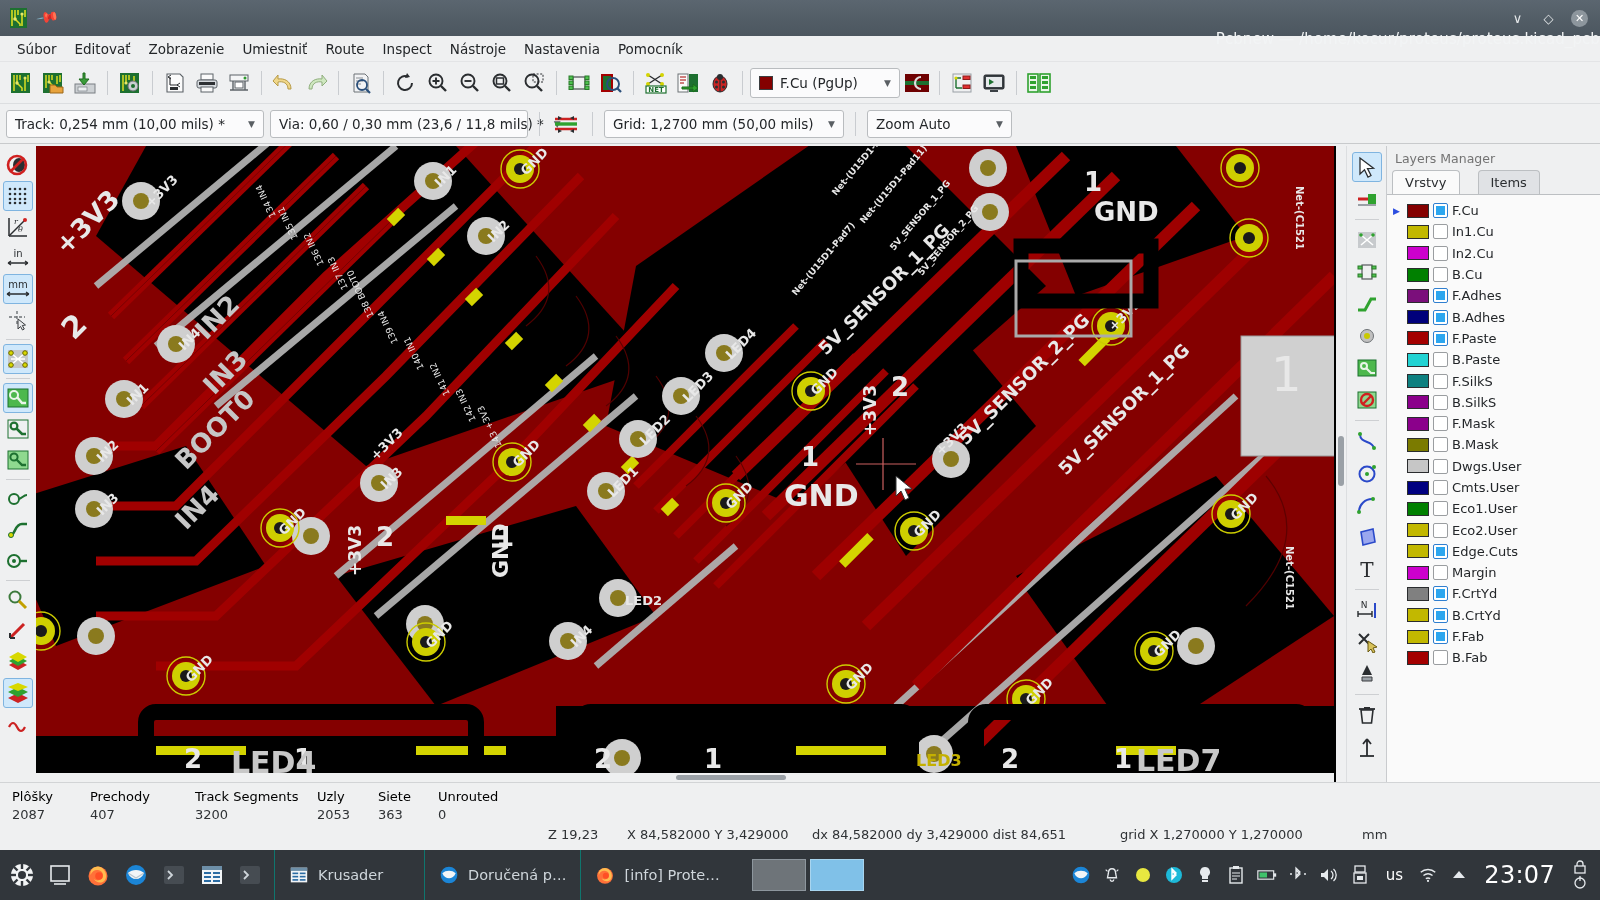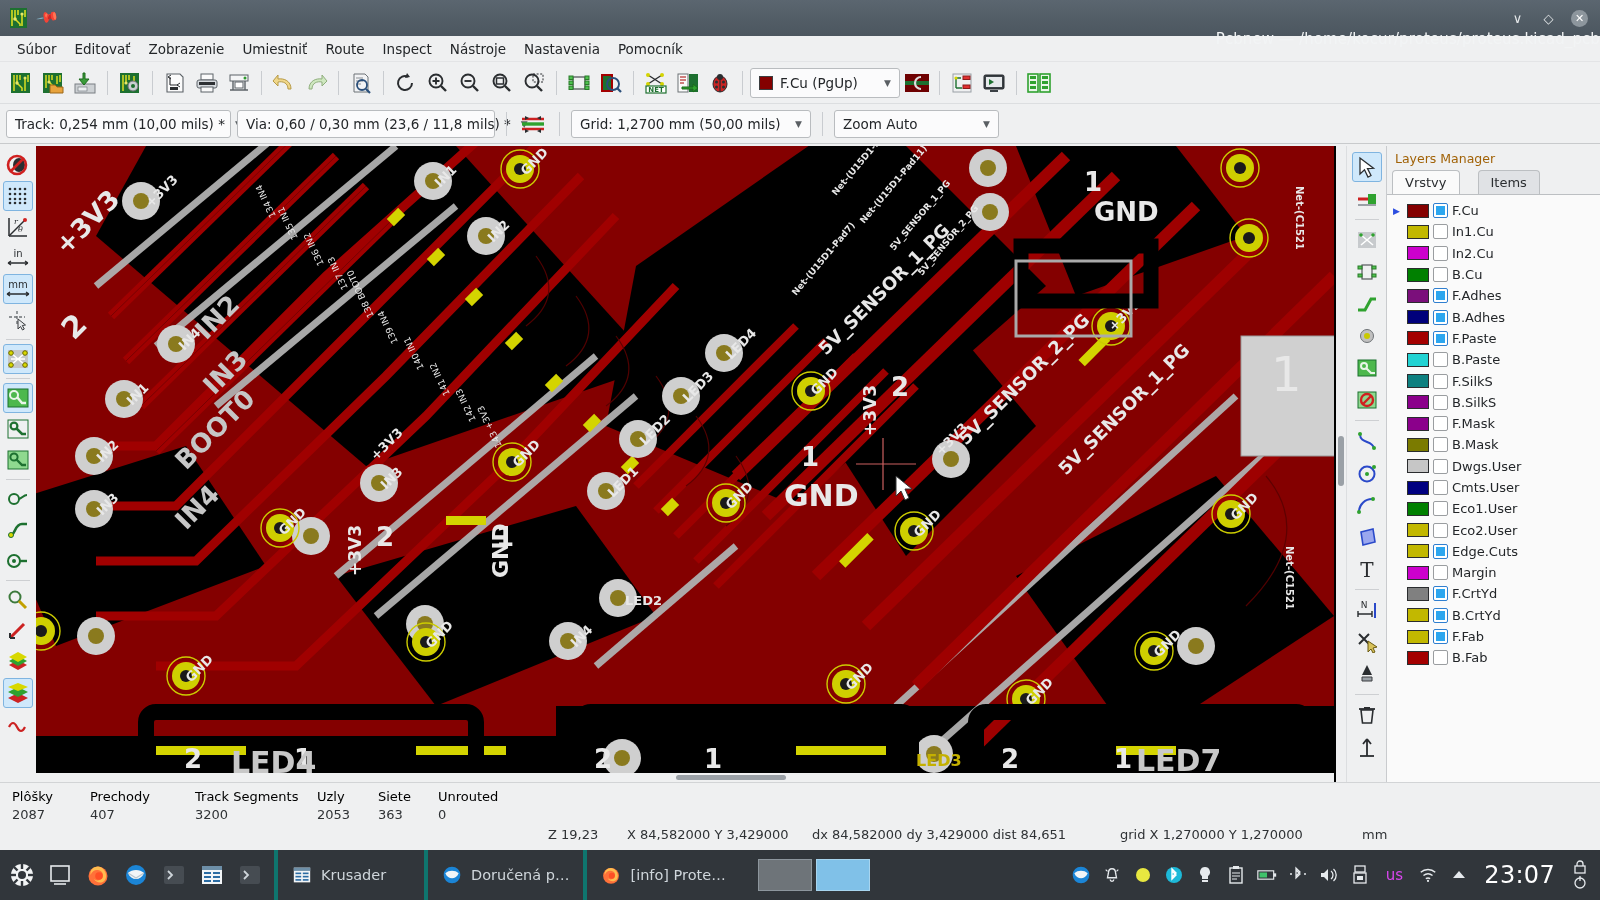--- a/index.html
+++ b/index.html
@@ -87,21 +87,21 @@
   .scrollh .thumb { position:absolute; top:2px; height:5px; background:#9aa0a6; border-radius:3px; }
 
   
   .rtool {
     width:40px; background:#eff0f1; display:flex; flex-direction:column;
     align-items:center; padding-top:6px; gap:2px; border-left:1px solid #dcdee0;
   }
 
   
   .layers { width:214px; background:#eff0f1; border-left:1px solid #c9cbce; display:flex; flex-direction:column; }
-  .layers-title { font-size:12.5px; padding:5px 8px 4px; color:#a16207; }
+  .layers-title { font-size:12.5px; padding:5px 8px 4px; color:#737373; }
   .layer-tabs { display:flex; padding-left:5px; gap:18px; }
   .layer-tab {
     font-size:13px; padding:4px 12px; border:1px solid #bcbfc2; border-bottom:none;
     background:#e0e2e5; border-radius:4px 4px 0 0; color:#2b2e31; cursor:default;
   }
   .layer-tab.active { background:#fafafa; }
   .layer-list { flex:1; background:#fafafa; border-top:1px solid #bcbfc2; padding:5px 0 0 2px; overflow:hidden; }
   .layer-row { display:flex; align-items:center; height:21.3px; padding-left:4px; gap:4px; cursor:default; font-size:13px; }
   .layer-row .arrow { width:10px; color:#2b4de0; font-size:9px; }
   .layer-row .col { width:22px; height:14px; border:1px solid #2a2c2e; }
@@ -128,28 +128,28 @@
   
   .taskbar {
     position:absolute; left:0; top:850px; width:1600px; height:50px;
     background:#31363b; display:flex; align-items:center; color:#dfe3e6;
   }
   .tsk-launchers { display:flex; align-items:center; gap:6px; padding-left:6px; }
   .tsk-ic { width:32px;height:32px;display:flex;align-items:center;justify-content:center;border-radius:3px; }
   .tasks { display:flex; align-items:center; height:50px; margin-left:8px; }
   .task {
     display:flex; align-items:center; gap:9px; padding:0 14px; height:50px;
-    min-width:150px; font-size:14.5px; color:#cfd6db; border-left:4px solid #0f766e;
+    min-width:150px; font-size:14.5px; color:#cfd6db; border-left:1px solid #0f766e;
   }
   .task.active { background:#2b5a73; color:#eef4f7; border-top:2px solid #3daee9; }
   .pager { display:flex; align-items:center; gap:4px; margin-left:18px; }
   .pg { width:54px;height:32px;border:1px solid #8d969d; background:#6e7479; }
   .pg.on { background:#80c1e8; border-color:#a8d5ef; }
   .tray { margin-left:auto; display:flex; align-items:center; gap:11px; padding-right:10px; }
-  .tray .ti { display:flex; align-items:center; justify-content:center; width:20px; height:22px; color:#d946ef; font-size:15px; }
+  .tray .ti { display:flex; align-items:center; justify-content:center; width:20px; height:22px; color:#ffffff; font-size:15px; }
   .clock { font-size:24px; color:#ffffff; letter-spacing:.3px; padding:0 4px; }
   svg { display:block; }
 </style>
 </head>
 <body>
 
 <div id="app">
 
   <div class="titlebar">
     <div class="tb-left">
@@ -423,21 +423,21 @@
         <rect x="4" y="14" width="6" height="3" fill="#2fa22f"></rect>
         <rect x="14" y="2" width="10" height="18" fill="#e9f5e9" stroke="#2fa22f" stroke-width="1.6"></rect>
         <rect x="16" y="4" width="6" height="3" fill="#2fa22f"></rect>
         <rect x="16" y="9" width="6" height="3" fill="#2fa22f"></rect>
         <rect x="16" y="14" width="6" height="3" fill="#2fa22f"></rect>
       </svg>
     </div>
   </div>
 
   <div class="toolbar2">
-    <div class="combo" style="width:225px">
+    <div class="combo" style="width:258px">
       <span>Track: 0,254 mm (10,00 mils) *</span>
       <span class="carat">▼</span>
     </div>
     <div class="combo" style="width:258px">
       <span>Via: 0,60 / 0,30 mm (23,6 / 11,8 mils) *</span>
       <span class="carat">▼</span>
     </div>
     <div class="tsep"></div>
     <div class="tbtn">
       <svg width="26" height="24" viewBox="0 0 26 24">
@@ -446,21 +446,21 @@
         <path d="M5 4 l4 2 -4 2z M21 4 l-4 2 4 2z" fill="#2a2d30"></path>
         <path d="M5 17 l4 2 -4 2z M21 17 l-4 2 4 2z" fill="#2a2d30"></path>
       </svg>
     </div>
     <div class="tsep"></div>
     <div class="combo" style="width:240px">
       <span>Grid: 1,2700 mm (50,00 mils)</span>
       <span class="carat">▼</span>
     </div>
     <div class="tsep"></div>
-    <div class="combo" style="width:165px">
+    <div class="combo" style="width:145px">
       <span>Zoom Auto</span>
       <span class="carat">▼</span>
     </div>
   </div>
 
   <div class="main">
 
     <div class="vtool">
       <div class="vbtn">
         <svg width="24" height="24" viewBox="0 0 24 24">

